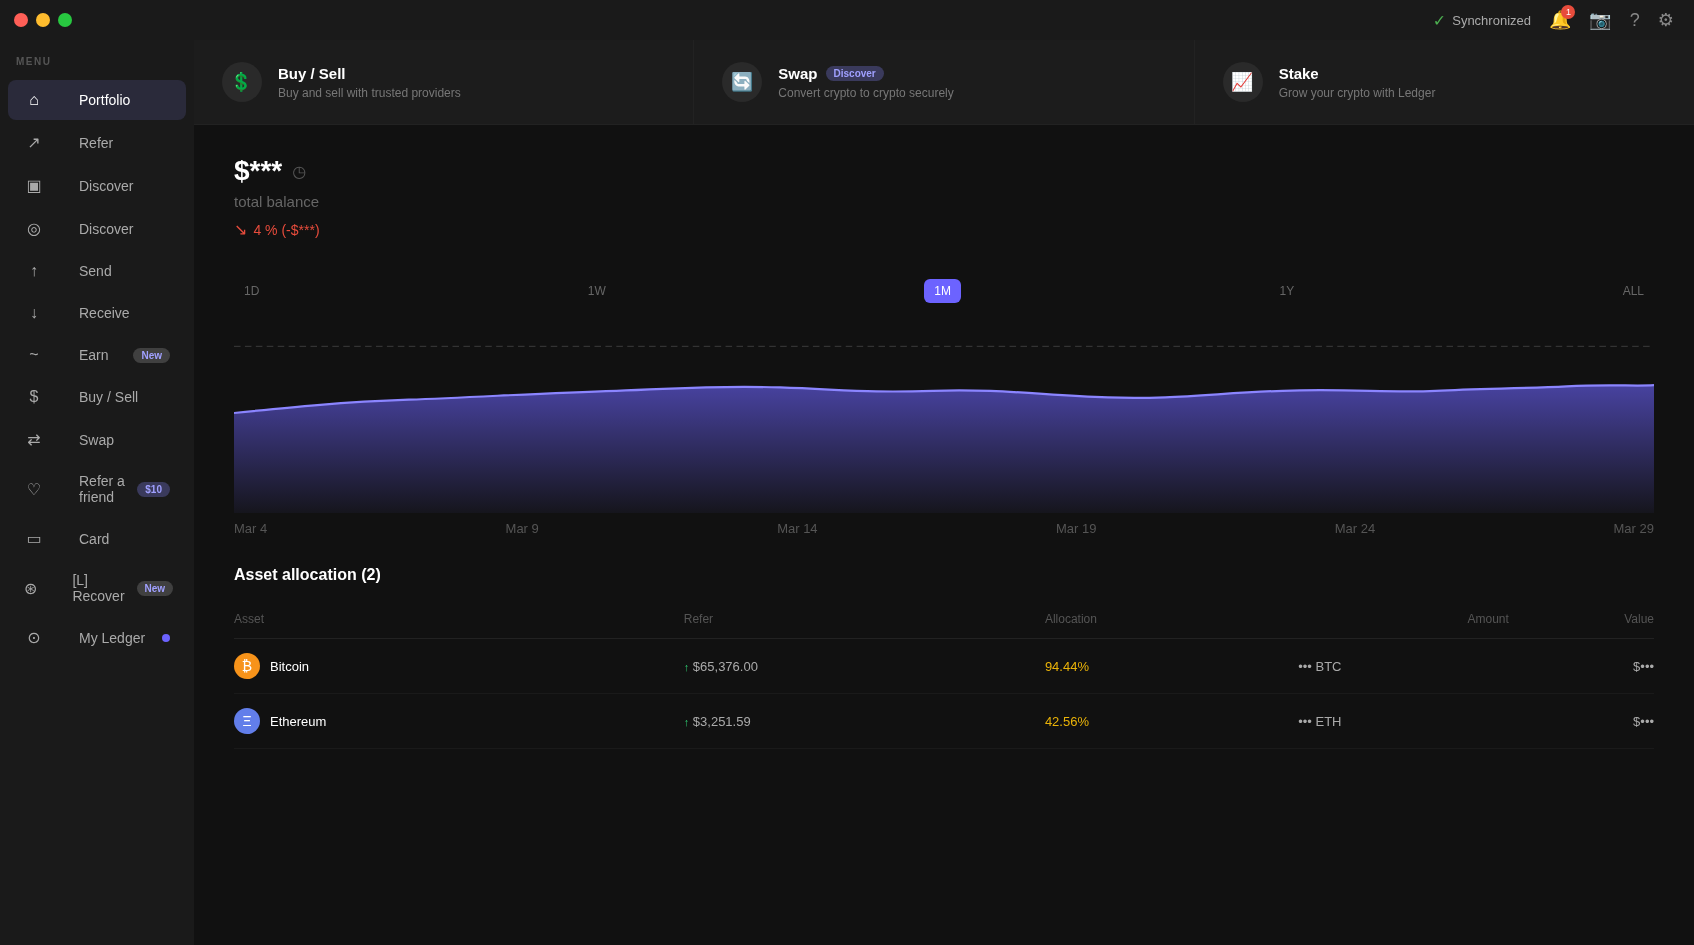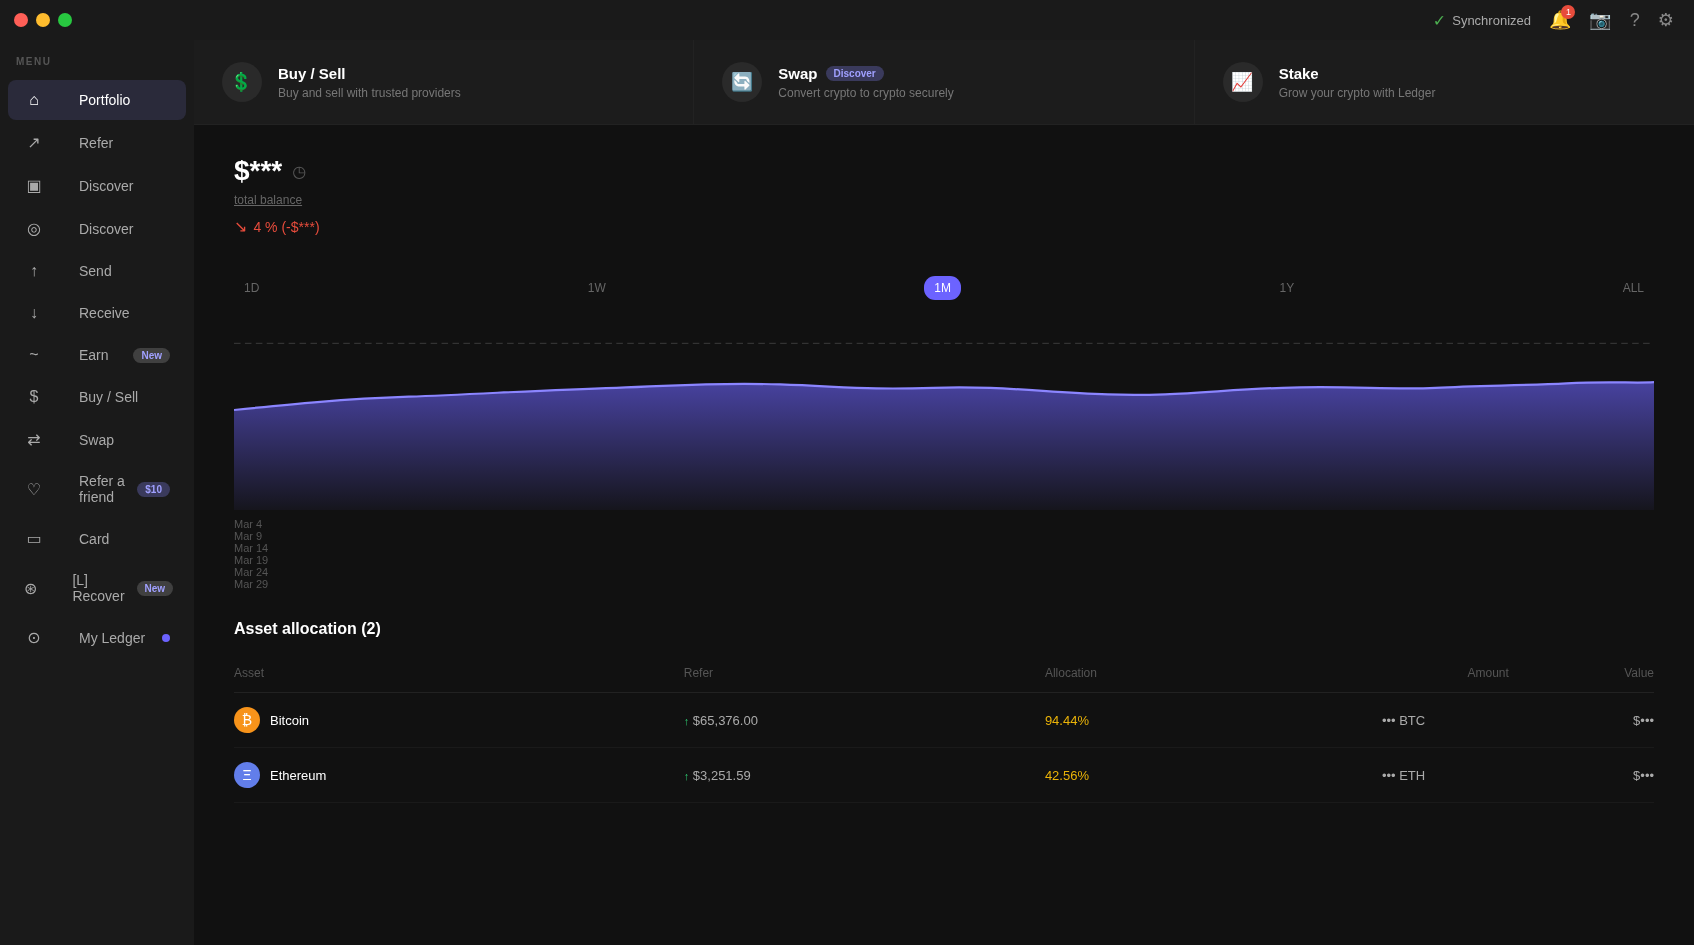--- a/index.html
+++ b/index.html
@@ -143,47 +143,47 @@
       font-size: 10px;
       padding: 2px 8px;
       border-radius: 10px;
       font-weight: 600;
     }
     
     .portfolio-section { padding: 30px 40px 20px 40px; }
     .balance-row { display: flex; align-items: center; gap: 10px; margin-bottom: 6px; }
     .balance-amount { font-size: 28px; font-weight: 700; color: #fff; }
     .eye-icon { color: #555; font-size: 16px; cursor: pointer; }
-    .balance-label { font-size: 12px; color: #666; margin-bottom: 10px; text-decoration: underline; }
+    .balance-label { font-size: 15px; color: #666; margin-bottom: 10px; }
     .change-row { display: flex; align-items: center; gap: 6px; margin-bottom: 20px; }
     .change-arrow { color: #e74c3c; font-size: 16px; }
     .change-text { color: #e74c3c; font-size: 14px; font-weight: 500; }
     
     .time-filters {
       display: flex; justify-content: space-between; gap: 4px;
       padding: 0 40px; margin-bottom: 0;
     }
     .time-btn {
       background: none; border: none; color: #666;
       font-size: 12px; padding: 5px 10px; border-radius: 6px;
       cursor: pointer; font-weight: 500;
     }
-    .time-btn.active { background: #6c63ff; color: #fff; border-radius: 11px; }
+    .time-btn.active { background: #6c63ff; color: #fff; }
     
     .chart-container {
       padding: 0 40px;
       position: relative;
       height: 200px;
       margin-top: 10px;
     }
     .chart-svg { width: 100%; height: 100%; }
     .chart-dates {
-      display: flex; justify-content: flex-end;
+      display: flex; justify-content: space-between;
       padding: 8px 40px 0 40px;
-      font-size: 11px; color: #555; flex-direction: column;
+      font-size: 13px; color: #555;
     }
     
     .asset-section { padding: 30px 40px; }
     .asset-title { font-size: 16px; font-weight: 600; color: #fff; margin-bottom: 20px; }
     .asset-table { width: 100%; border-collapse: collapse; }
     .asset-table th {
       text-align: left; font-size: 12px; color: #555;
       font-weight: 500; padding: 8px 0 12px 0;
       border-bottom: 1px solid #222;
     }
@@ -193,21 +193,21 @@
     .asset-logo { width: 26px; height: 26px; border-radius: 50%; display: flex; align-items: center; justify-content: center; font-size: 14px; }
     .btc-logo { background: #f7931a; }
     .eth-logo { background: #627eea; }
     .price-col { color: #aaa; }
     .price-up { color: #2ecc71; font-size: 11px; }
     .alloc-col { color: #eab308; }
     .alloc-bar-bg { flex: 1; height: 6px; background: #2a2a2a; border-radius: 3px; max-width: 200px; }
     .alloc-bar-fill { height: 100%; border-radius: 3px; }
     .btc-bar { background: #f7931a; }
     .eth-bar { background: #627eea; }
-    .amount-col { color: #aaa; text-align: center; }
+    .amount-col { color: #aaa; text-align: left; }
     .value-col { color: #aaa; text-align: right; }
   </style>
 </head>
 <body>
 
 <div class="titlebar">
   <div class="traffic-lights">
     <div class="tl tl-red"></div>
     <div class="tl tl-yellow"></div>
     <div class="tl tl-green"></div>

